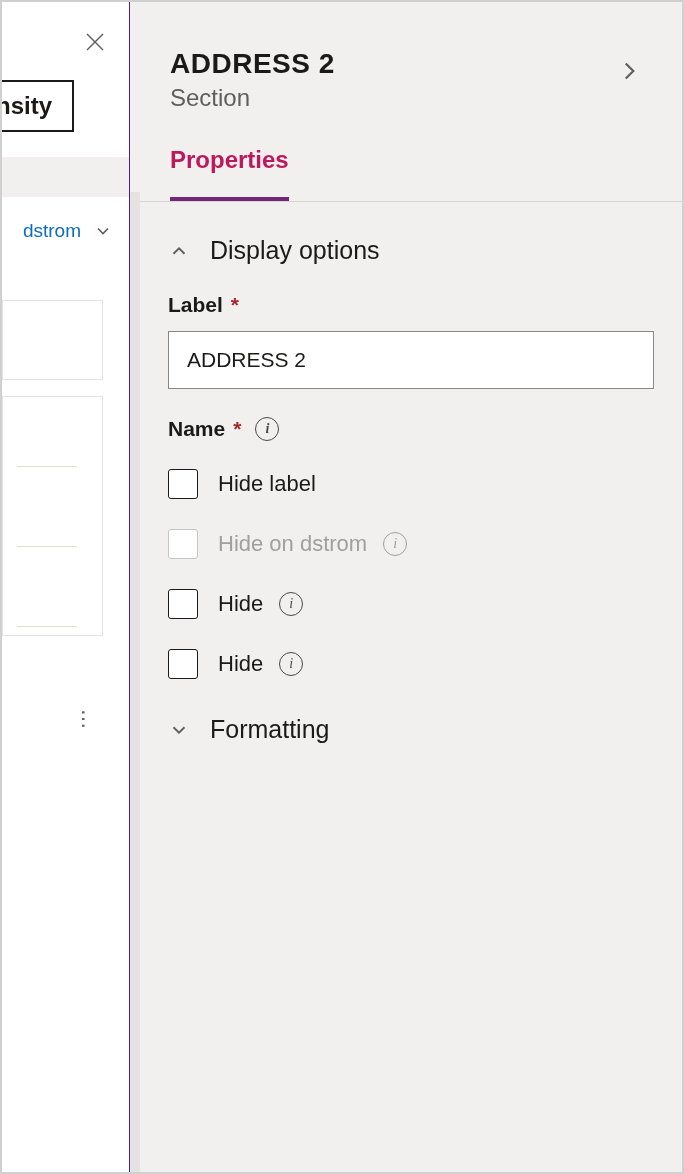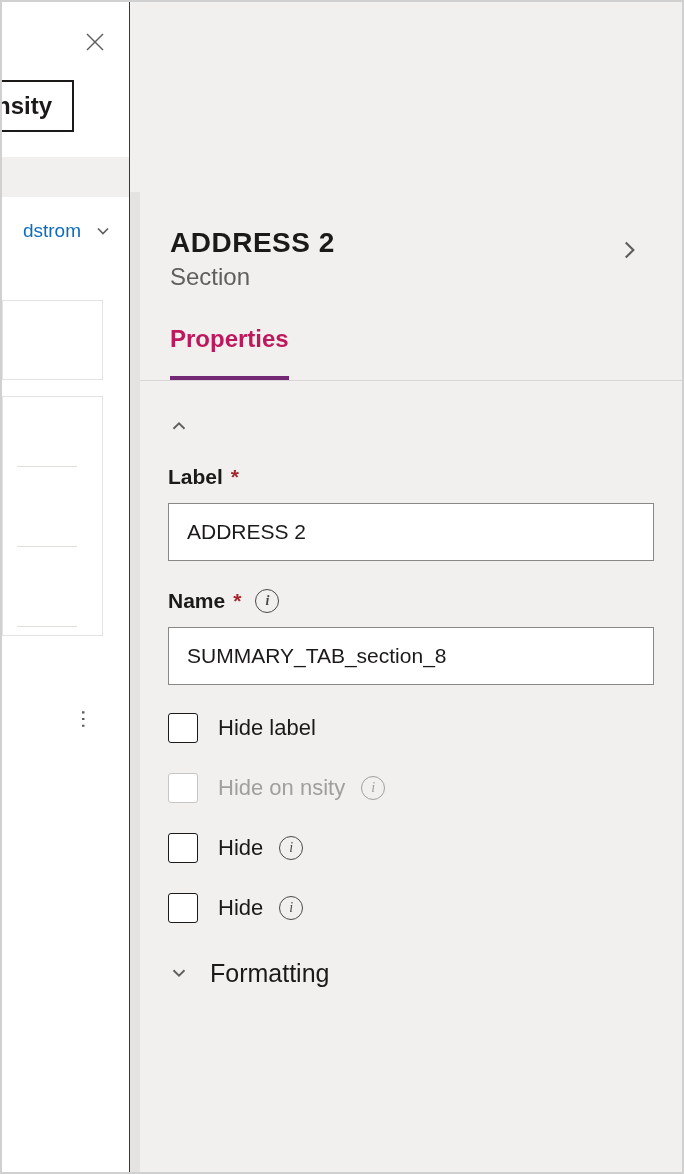--- a/index.html
+++ b/index.html
@@ -103,21 +103,20 @@
       font-size: 20px;
       color: #605e5c;
       transform: rotate(90deg);
     }
     .right-panel {
       flex: 1;
       background: #f1f0ef;
       display: flex;
       flex-direction: column;
       position: relative;
-      justify-content: center;
     }
     .scrollbar-track {
       position: absolute;
       left: 0;
       top: 190px;
       bottom: 0;
       width: 10px;
       background: #e5e3e1;
     }
     .panel-header {
@@ -297,50 +296,50 @@
 
   <div class="tabs">
     <div class="tab">Properties</div>
   </div>
 
   <div class="section">
     <div class="section-header">
       <svg class="chevron-exp" viewBox="0 0 24 24" fill="none" stroke="currentColor" stroke-width="2">
         <polyline points="6 15 12 9 18 15"></polyline>
       </svg>
+      <div class="section-title">Display options</div>
     </div>
 
     <div class="field-group">
       <div class="field-label">
         <span>Label</span>
         <span class="required">*</span>
       </div>
       <input class="text-input" type="text" value="ADDRESS 2" style="">
     </div>
 
     <div class="field-group">
       <div class="field-label">
         <span>Name</span>
         <span class="required">*</span>
         <span class="info-icon">i</span>
       </div>
-      <input class="text-input" type="text" value="SUMMARY_TAB_section_8" style="">
     </div>
 
     <div class="checkbox-row">
       <div class="checkbox"></div>
       <div class="checkbox-label">
         <span>Hide label</span>
       </div>
     </div>
 
     <div class="checkbox-row">
       <div class="checkbox disabled"></div>
       <div class="checkbox-label disabled">
-        <span>Hide on nsity</span>
+        <span>Hide on dstrom</span>
         <span class="info-icon" style="border-color:#a19f9d;color:#a19f9d">i</span>
       </div>
     </div>
 
     <div class="checkbox-row">
       <div class="checkbox"></div>
       <div class="checkbox-label">
         <span>Hide</span>
         <span class="info-icon">i</span>
       </div>

